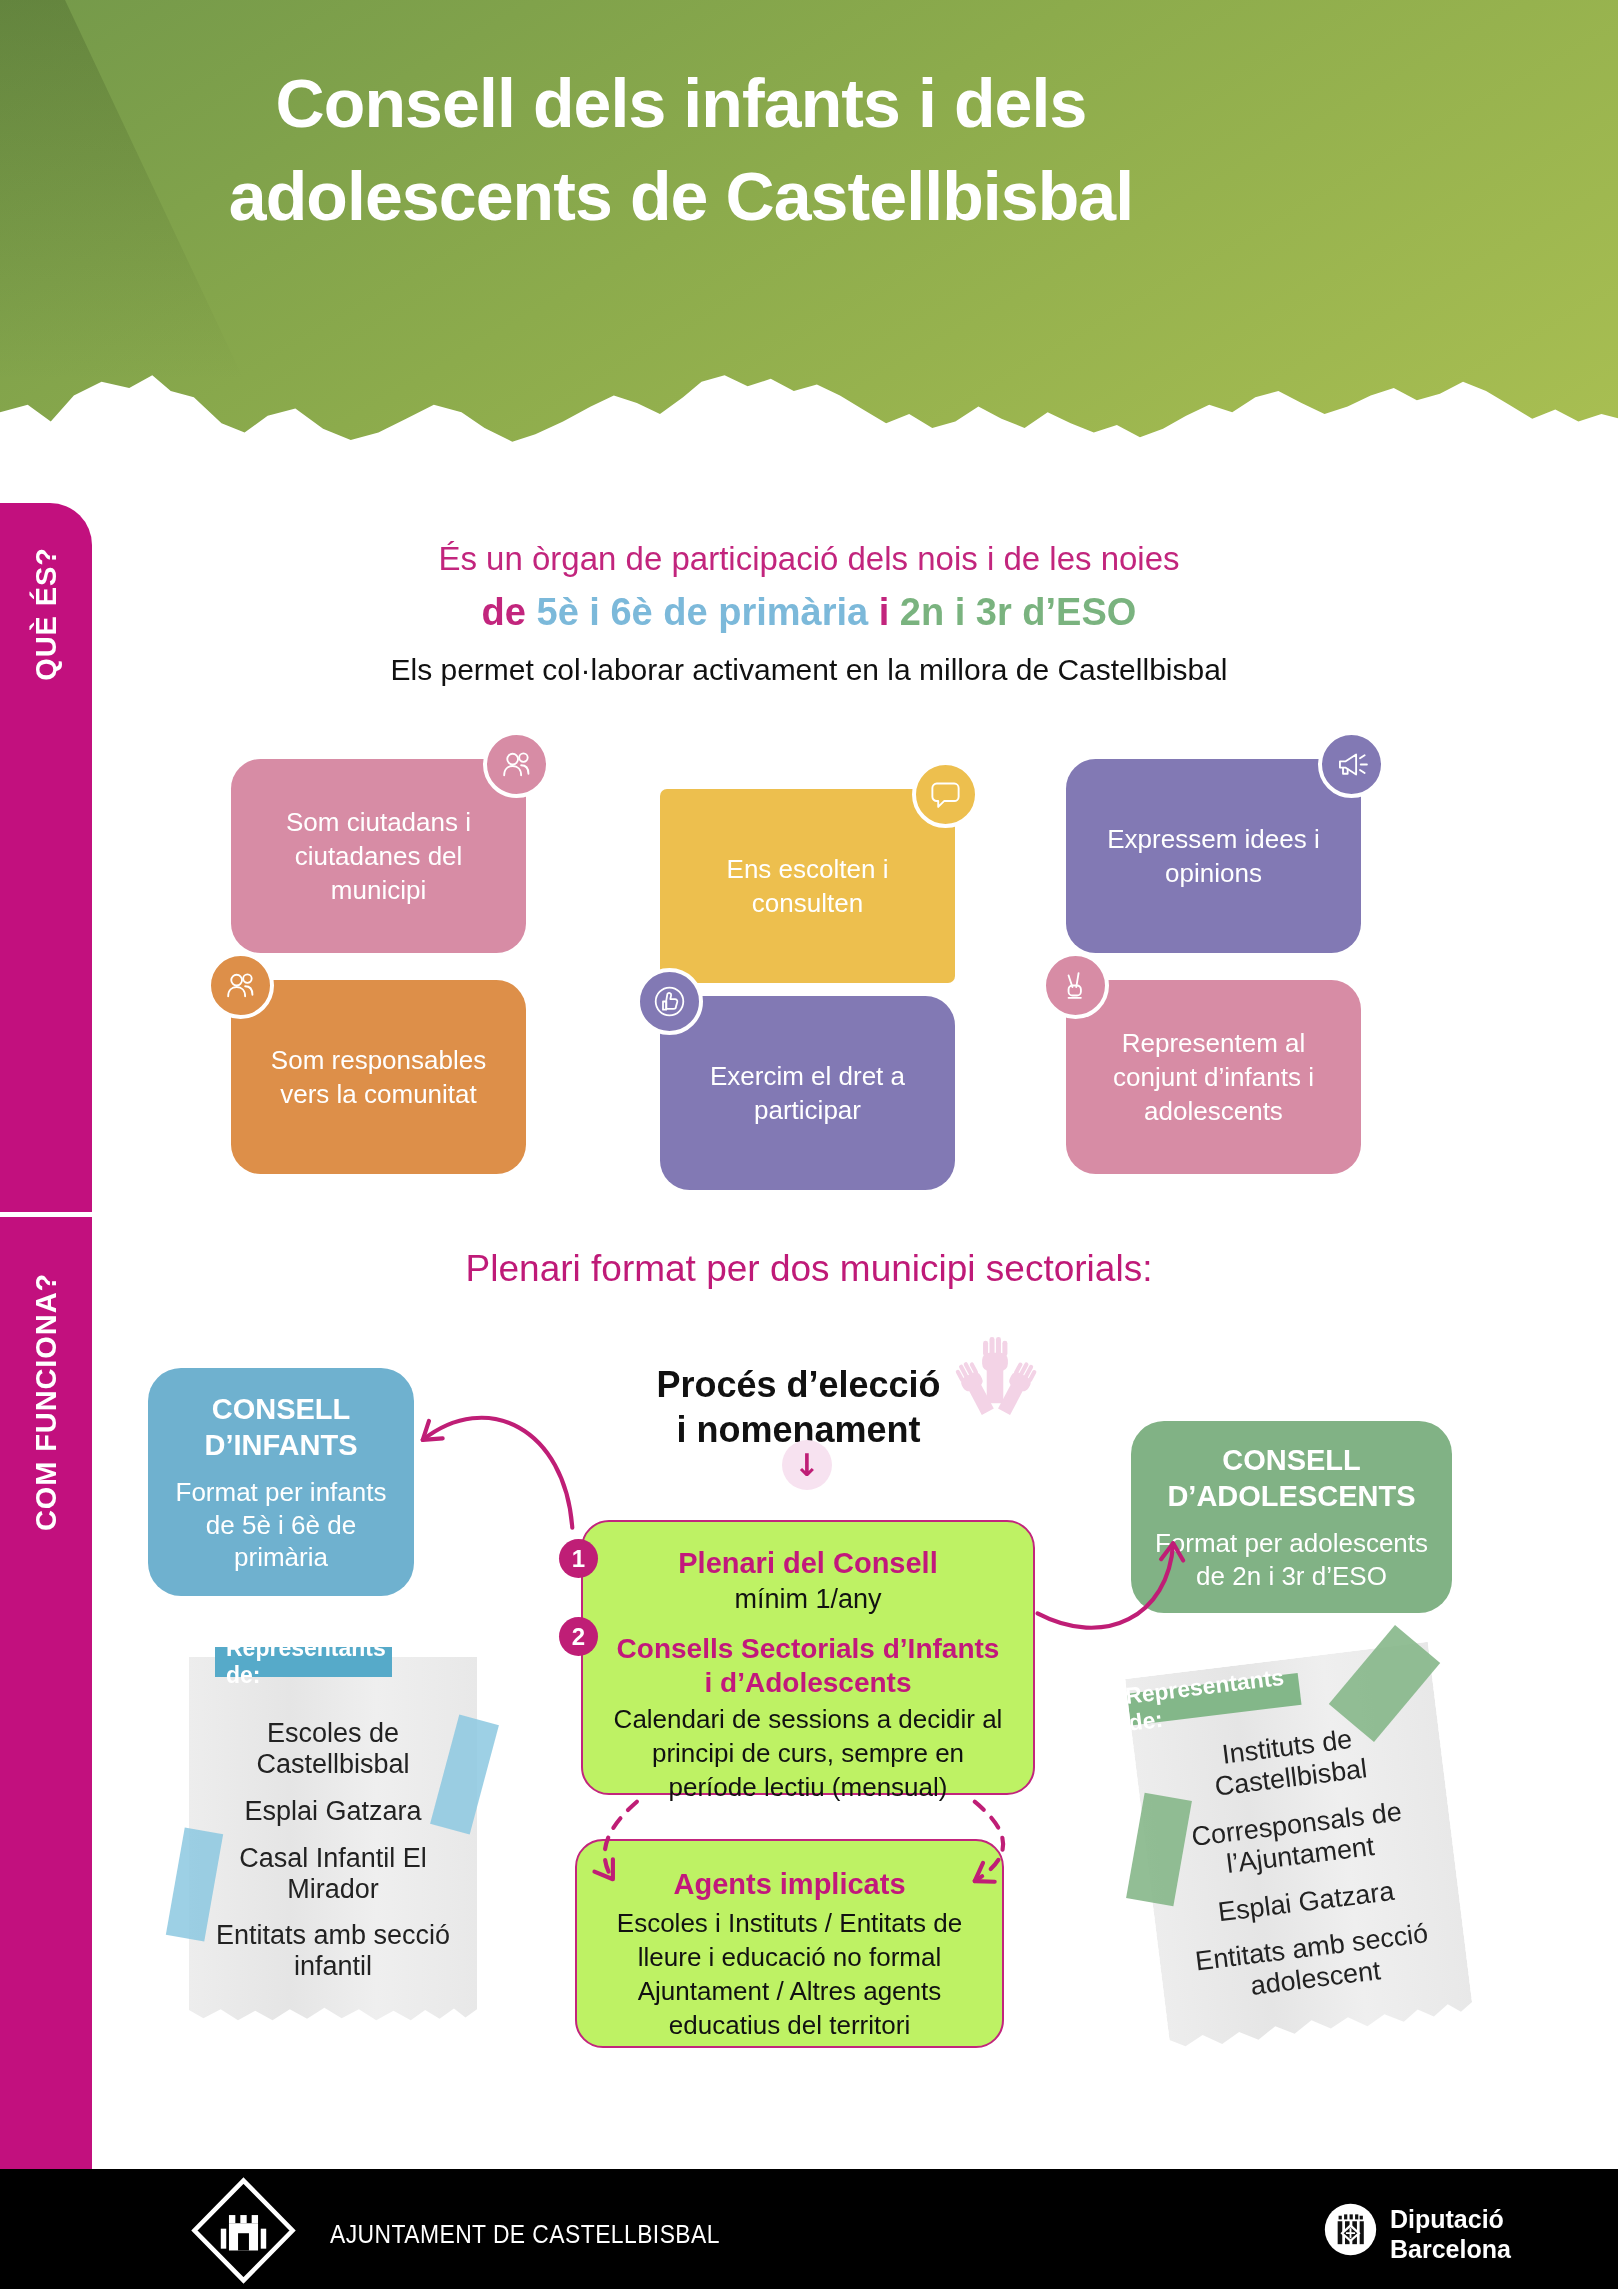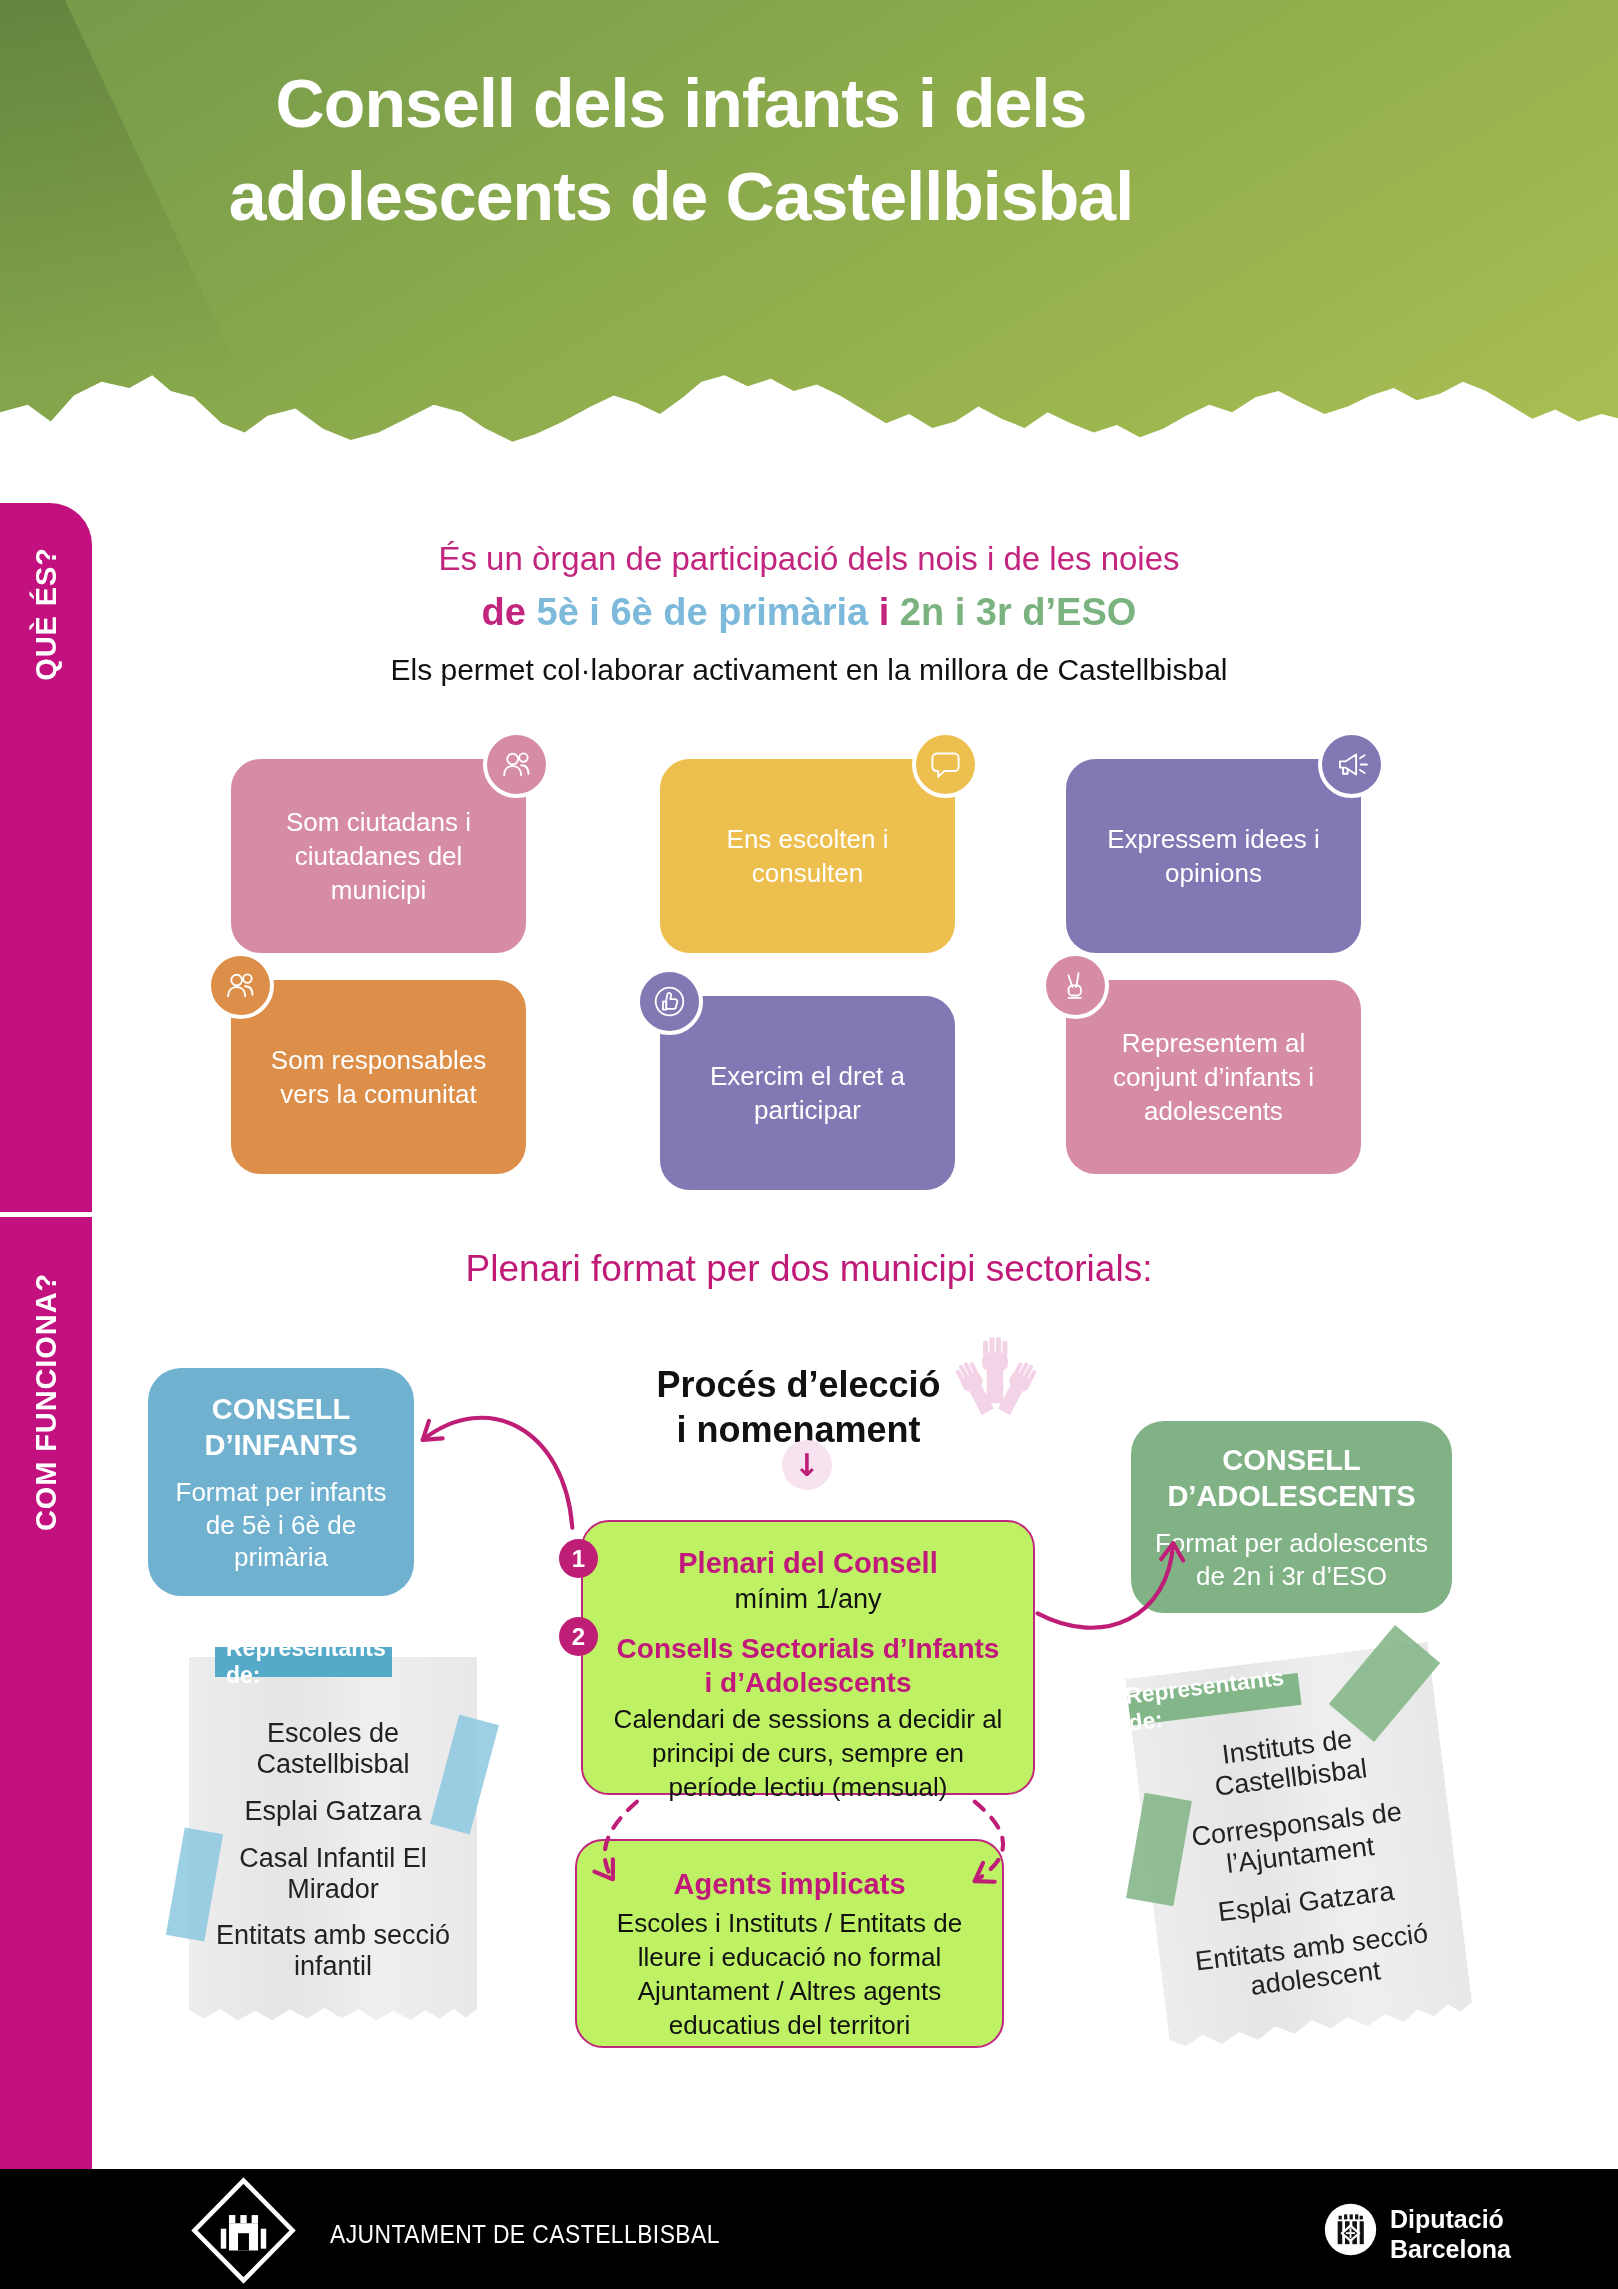--- a/index.html
+++ b/index.html
@@ -30,21 +30,21 @@
   .intro-l2 .blue{color:#7cb9da;}
   .intro-l2 .green{color:#7ab37f;}
   .intro-l3{margin-top:18.5px;font-size:30px;color:#111;}
 
   
   .fbox{position:absolute;width:295px;height:194px;border-radius:29.5px;color:#fff;
         display:flex;align-items:center;justify-content:center;text-align:center;
         font-size:26px;line-height:1.32;padding:13px 24px;box-sizing:border-box;}
   .pink{background:#d78ca5;} .yellow{background:#edbf4e;} .purple{background:#8279b4;}
   .orange{background:#dd8f49;} 
-  .b1{left:231px;top:759px;} .b2{left:660px;top:759px;} .b3{left:1066px;top:759px;}
+  .b1{left:231px;top:759px;} .b2{left:660px;top:789px;border-radius:7px;} .b3{left:1066px;top:759px;}
   .b4{left:231px;top:980px;} .b5{left:660px;top:956px;margin-top:40px;} .b6{left:1066px;top:980px;}
   .icircle{position:absolute;width:59px;height:59px;border-radius:50%;border:4.6px solid #fff;
         display:flex;align-items:center;justify-content:center;}
   .tr{right:-24px;top:-28px;} .tl{left:-24px;top:-28px;}
 
   
   .heading2{position:absolute;left:92px;top:1248px;width:1434px;text-align:center;
         font-size:37px;font-weight:500;color:#bf1a78;}
   .consell{position:absolute;border-radius:33px;color:#fff;text-align:center;
         display:flex;flex-direction:column;align-items:center;justify-content:center;

